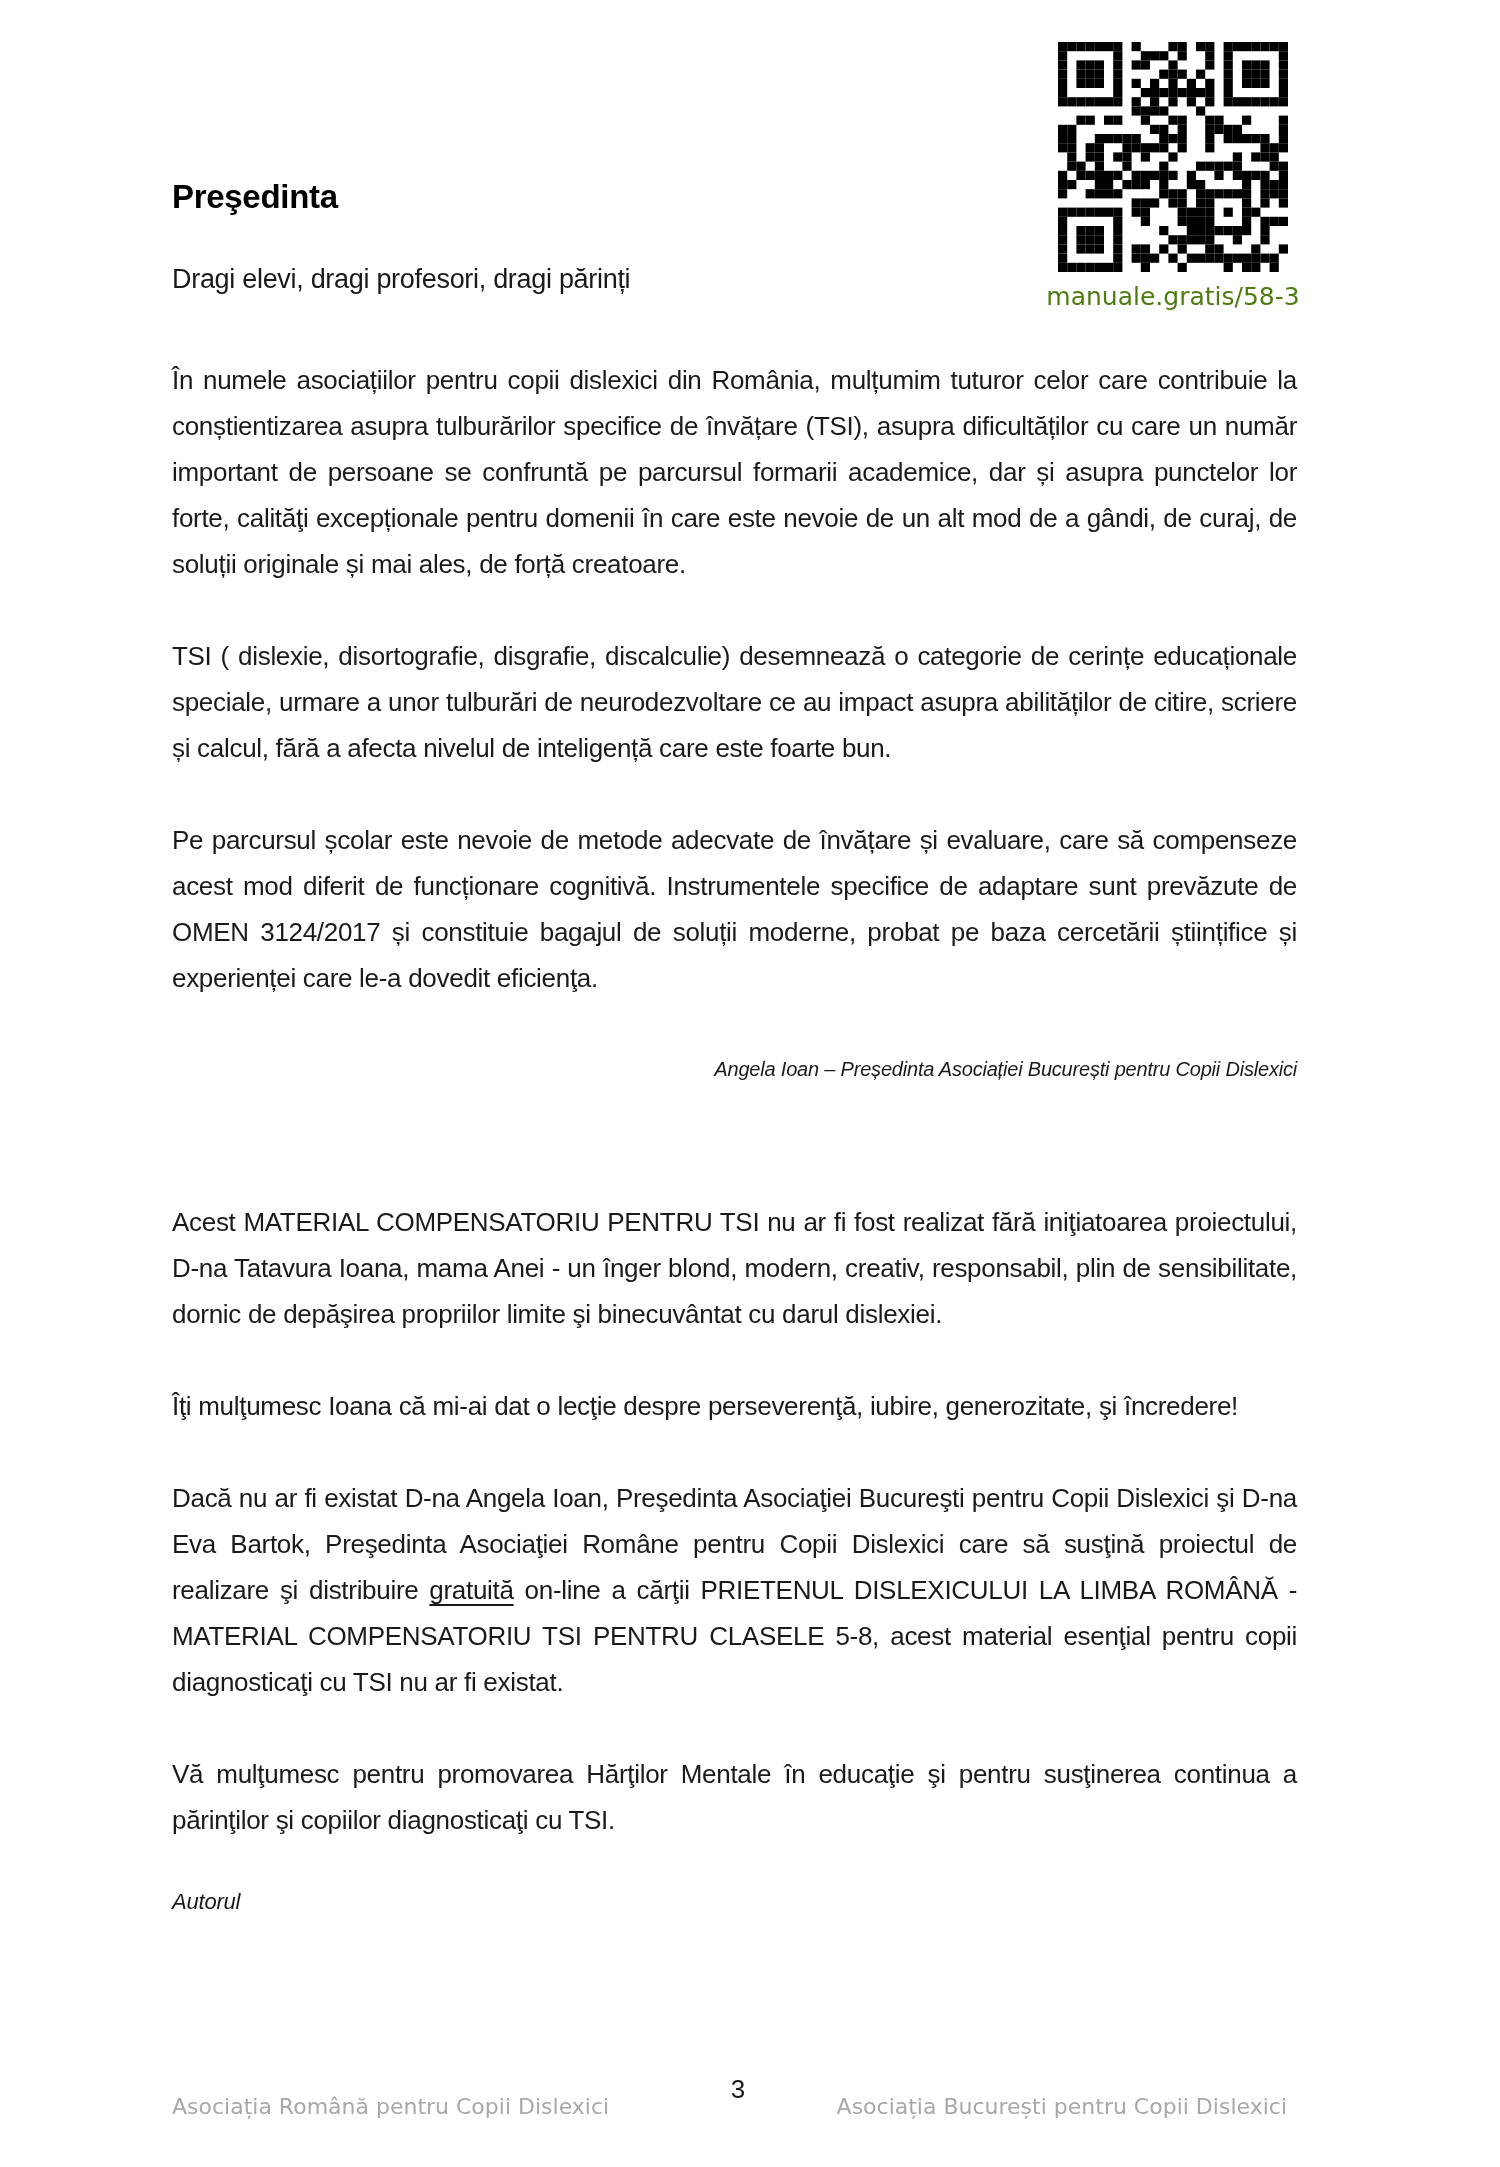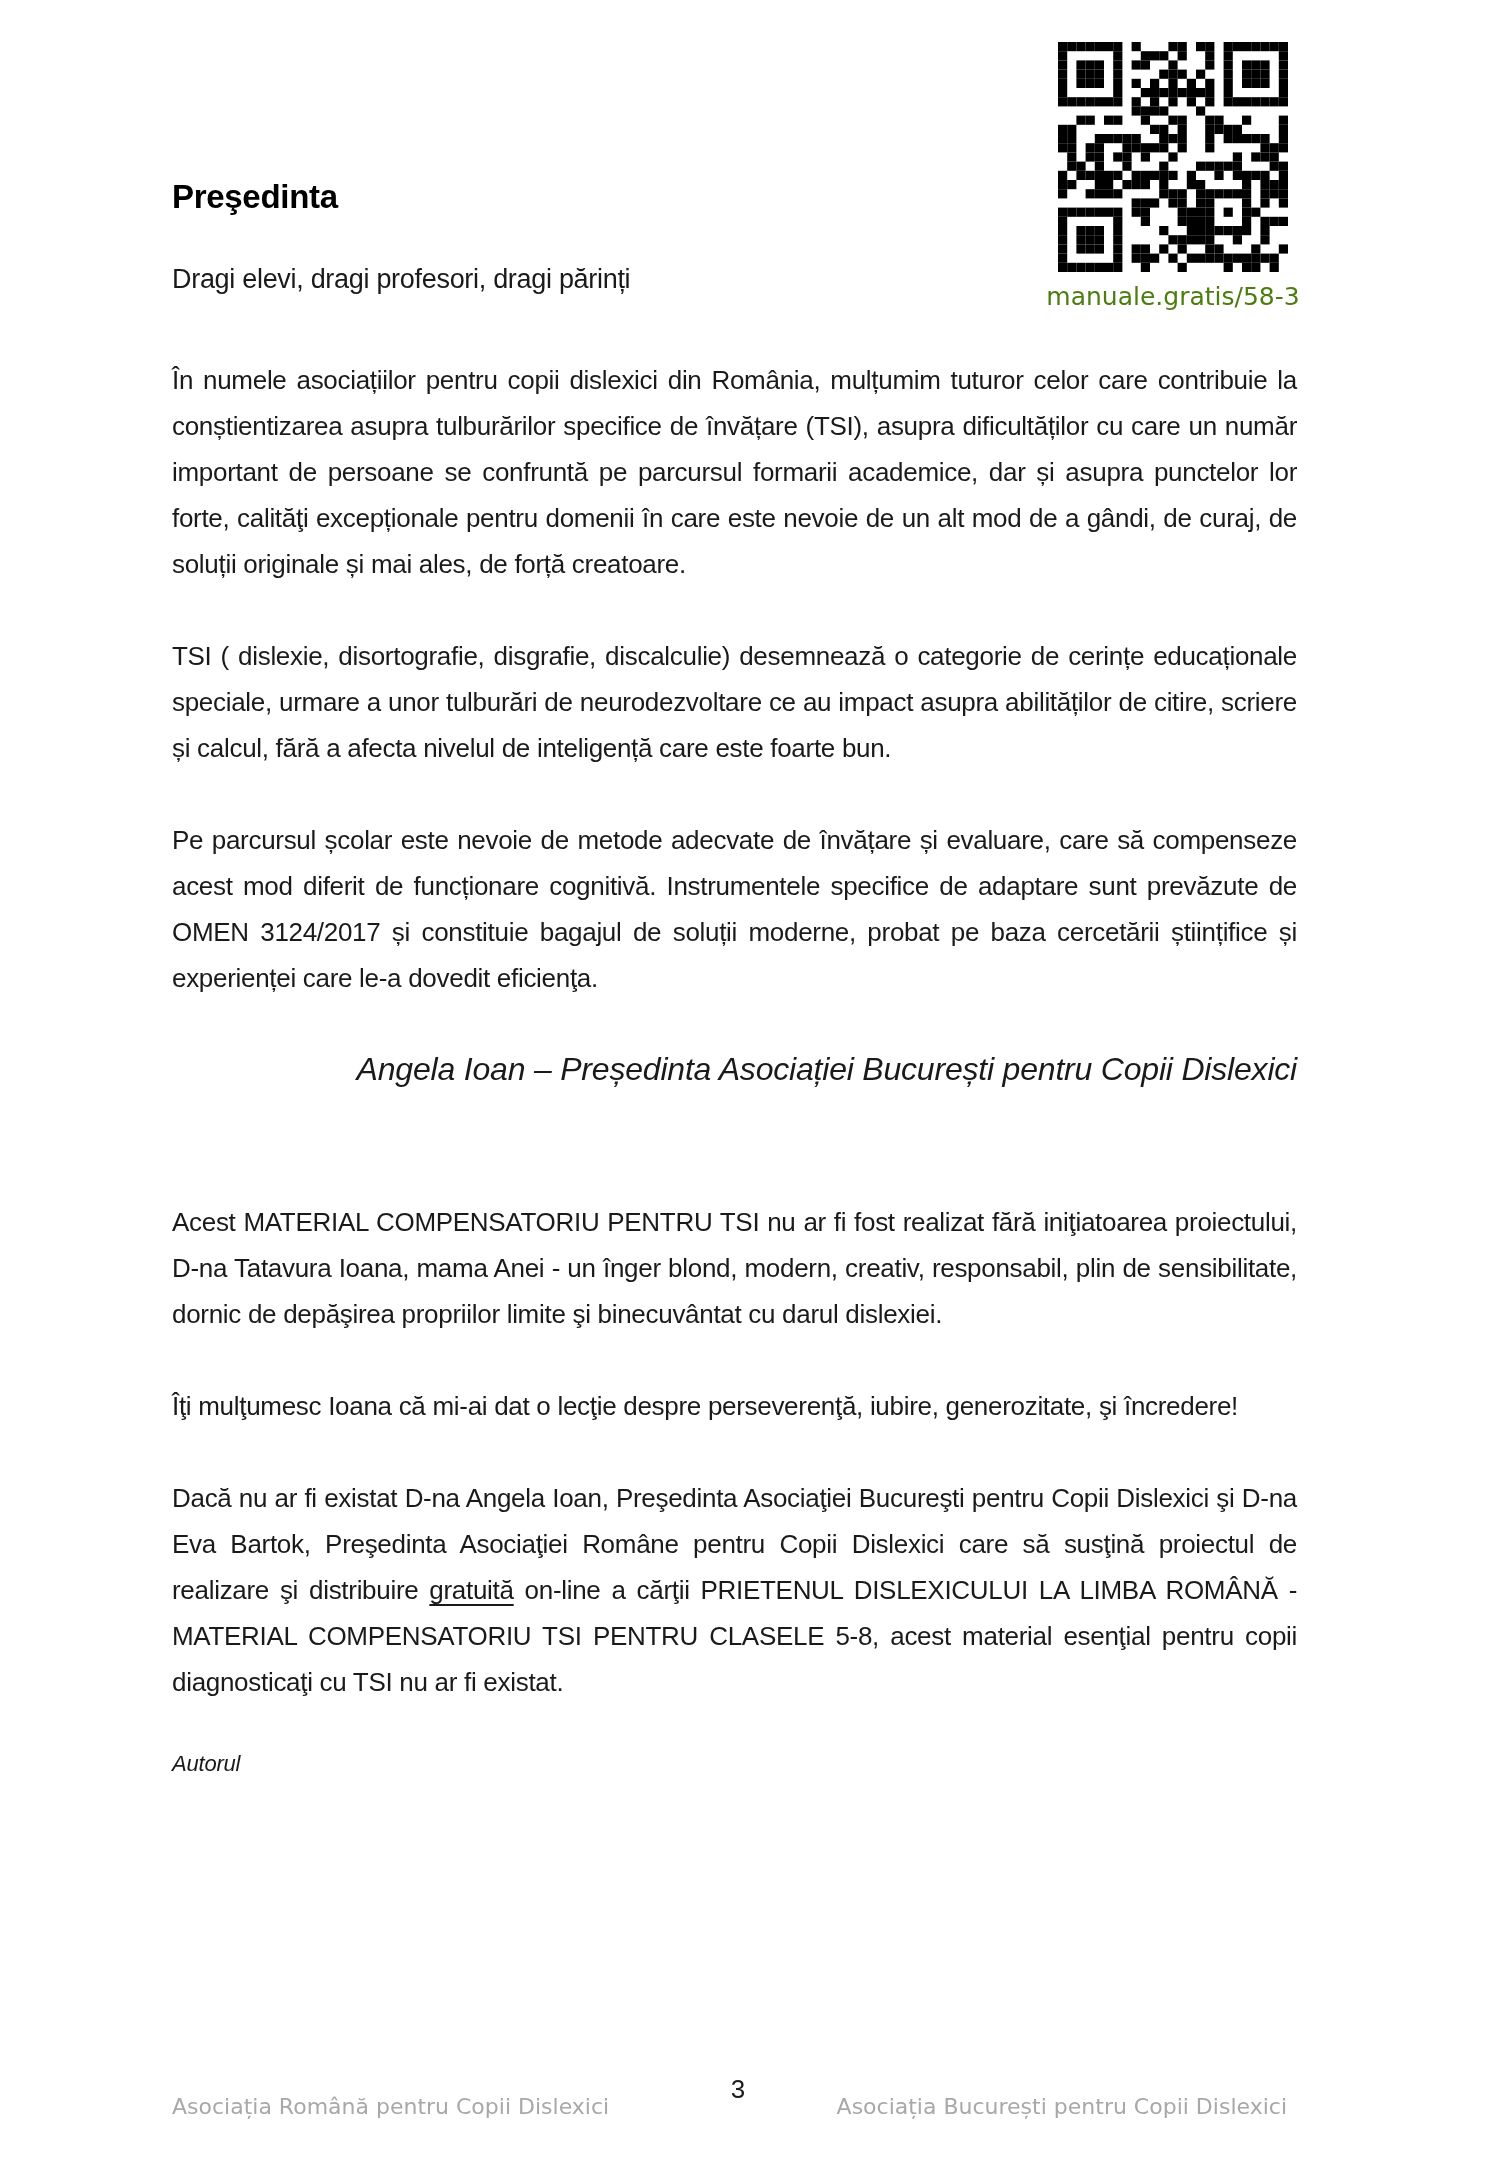--- a/index.html
+++ b/index.html
@@ -34,21 +34,21 @@
   .body-p {
     font-size: 26px;
     line-height: 46px;
     text-align: justify;
     letter-spacing: -0.3px;
     margin-bottom: 46px;
   }
   .signatures {
     text-align: right;
     font-style: italic;
-    font-size: 32px;
+    font-size: 20px;
     line-height: 44px;
     margin-top: 6px;
     margin-bottom: 108px;
     letter-spacing: -0.2px;
   }
   .underline-word { text-decoration: underline; text-underline-offset: 5px; }
   .author-line {
     text-align: left;
     font-style: italic;
     font-size: 22px;
@@ -458,20 +458,21 @@
     <div class="signatures">
       <div>Angela Ioan – Președinta Asociației București pentru Copii Dislexici</div>
     </div>
 
     <p class="body-p">Acest MATERIAL COMPENSATORIU PENTRU TSI nu ar fi fost realizat fără iniţiatoarea proiectului, D-na Tatavura Ioana, mama Anei - un înger blond, modern, creativ, responsabil, plin de sensibilitate, dornic de depăşirea propriilor limite şi binecuvântat cu darul dislexiei.</p>
 
     <p class="body-p">Îţi mulţumesc Ioana că mi-ai dat o lecţie despre perseverenţă, iubire, generozitate, şi încredere!</p>
 
     <p class="body-p"><span>Dacă nu ar fi existat D-na Angela Ioan, Preşedinta Asociaţiei Bucureşti pentru Copii Dislexici şi D-na Eva Bartok, Preşedinta Asociaţiei Române pentru Copii Dislexici care să susţină proiectul de realizare şi distribuire </span><span class="underline-word">gratuită</span><span> on-line a cărţii PRIETENUL DISLEXICULUI LA LIMBA ROMÂNĂ - MATERIAL COMPENSATORIU TSI PENTRU CLASELE 5-8, acest material esenţial pentru copii diagnosticaţi cu TSI nu ar fi existat.</span></p>
 
+    <p class="body-p">Vă mulţumesc pentru promovarea Hărţilor Mentale în educaţie şi pentru susţinerea continua a părinţilor şi copiilor diagnosticaţi cu TSI.</p>
 
     <p class="author-line">Autorul</p>
   </div>
 
   <div class="footer">
     <div class="footer-left">Asociația Română pentru Copii Dislexici</div>
     <div class="footer-page-number">3</div>
     <div class="footer-right">Asociația București pentru Copii Dislexici</div>
   </div>
 

